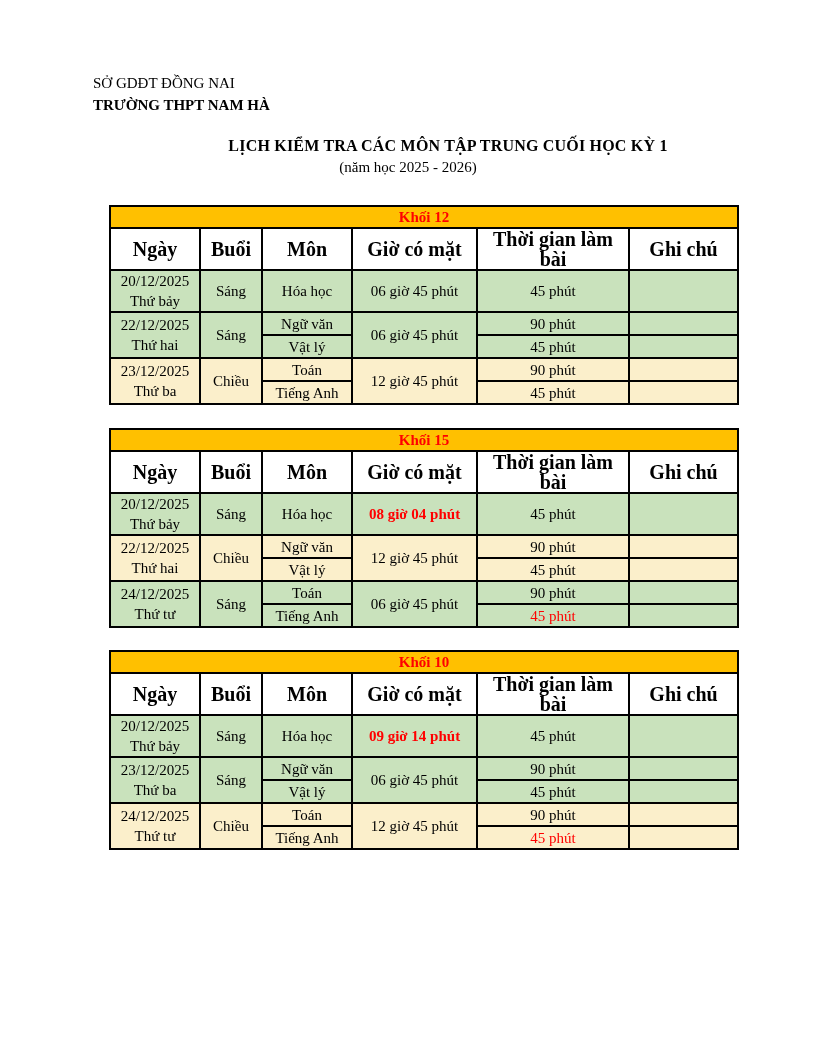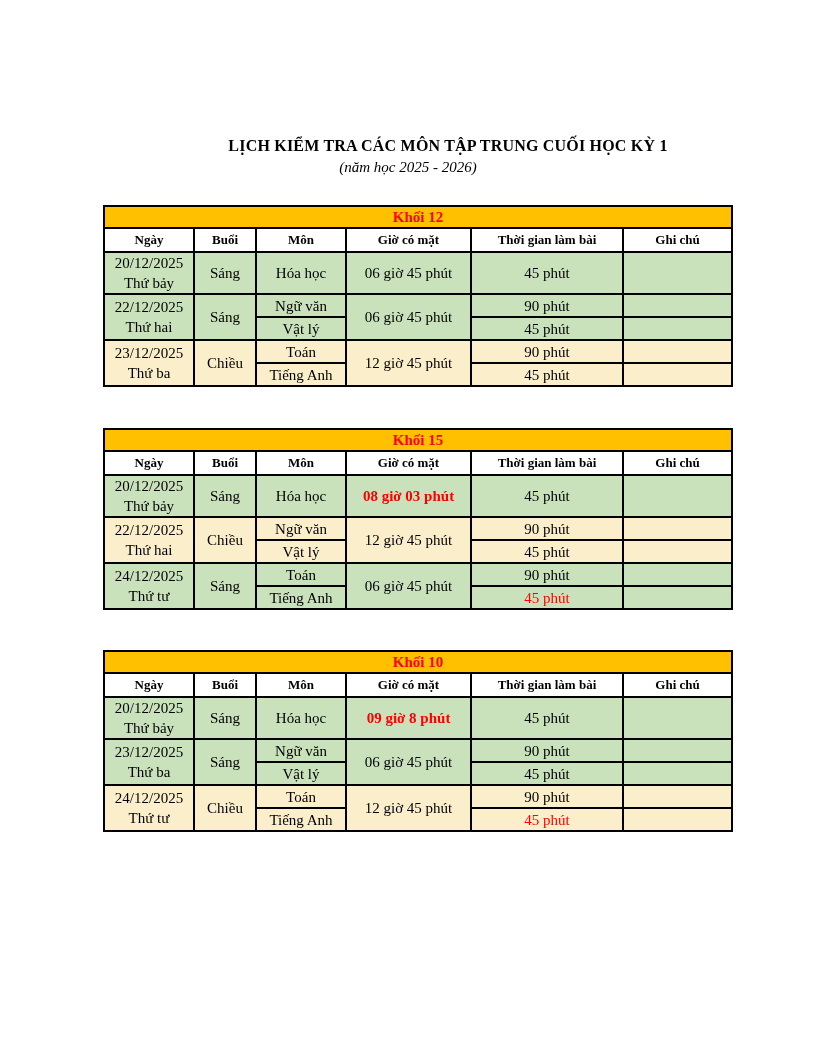--- a/index.html
+++ b/index.html
@@ -13,53 +13,57 @@
     overflow:hidden;
   }
   .org{position:absolute;left:93px;top:72px;font-size:15px;line-height:22px;}
   .org .school{font-weight:bold;}
   .doc-title{
     position:absolute;left:0;top:137px;width:100%;
     text-align:center;font-size:16px;font-weight:bold;letter-spacing:.2px;padding-left:40px;
   }
   .doc-subtitle{
     position:absolute;left:0;top:159px;width:100%;
-    text-align:center;font-size:15px;font-style:italic;
+    text-align:center;font-size:15px;
   }
   #tables{position:absolute;left:95px;top:205px;width:628px;height:640px;}
   table.sched{
-    position:absolute;left:8px;
+    position:absolute;left:14px;
     border-collapse:collapse;table-layout:fixed;
     font-size:15px;width:628px;
   }
   table.sched td,table.sched th{
     border:2px solid var(--border,#000);
     text-align:center;vertical-align:middle;
     padding:0;overflow:hidden;line-height:20px;
   }
   tr.trow{height:22px;}
   td.ttl{
     background:var(--orange,#FFC000);
     color:var(--red,#FF0000);
     font-weight:bold;font-size:15px;
   }
   tr.hrow{height:24px;}
-  tr.hrow th{background:#fff;font-weight:bold;font-size:13px;}
+  tr.hrow th{background:#fff;font-weight:bold;font-size:20px;}
   tr.single{height:33px;}
   tr.sub{height:23px;margin-top:28px;}
   tr.green td{background:var(--green,#C9E2BC);}
   tr.cream td{background:var(--cream,#FBEFCB);}
   td.left{text-align:left;padding-left:3px;}
   .red-bold{color:var(--red,#FF0000);font-weight:bold;}
   .red{color:var(--red,#FF0000);}
 </style>
 </head>
 <body>
 
 <div class="page">
+  <div class="org">
+    <div>SỞ GDĐT ĐỒNG NAI</div>
+    <div class="school">TRƯỜNG THPT NAM HÀ</div>
+  </div>
   <div class="doc-title">LỊCH KIỂM TRA CÁC MÔN TẬP TRUNG CUỐI HỌC KỲ 1</div>
   <div class="doc-subtitle">(năm học 2025 - 2026)</div>
   <div id="tables">
       <table class="sched" style="top: 0px;">
         <colgroup>
           <col style="width: 90px;">
           <col style="width: 62px;">
           <col style="width: 90px;">
           <col style="width: 125px;">
           <col style="width: 152px;">
@@ -143,21 +147,21 @@
             <th>Thời gian làm bài</th>
             <th>Ghi chú</th>
           </tr>
           <tr class="single green">
             <td rowspan="1">
               <div>20/12/2025</div>
               <div>Thứ bảy</div>
             </td>
             <td rowspan="1">Sáng</td>
             <td>Hóa học</td>
-            <td rowspan="1" class="red-bold">08 giờ 03 phút</td>
+            <td rowspan="1" class="red-bold">08 giờ 04 phút</td>
             <td>45 phút</td>
             <td></td>
           </tr>
           <tr class="sub cream">
             <td rowspan="2">
               <div>22/12/2025</div>
               <div>Thứ hai</div>
             </td>
             <td rowspan="2">Chiều</td>
             <td class="left">Ngữ văn</td>
@@ -209,21 +213,21 @@
             <th>Thời gian làm bài</th>
             <th>Ghi chú</th>
           </tr>
           <tr class="single green">
             <td rowspan="1">
               <div>20/12/2025</div>
               <div>Thứ bảy</div>
             </td>
             <td rowspan="1">Sáng</td>
             <td>Hóa học</td>
-            <td rowspan="1" class="red-bold">09 giờ 8 phút</td>
+            <td rowspan="1" class="red-bold">09 giờ 14 phút</td>
             <td>45 phút</td>
             <td></td>
           </tr>
           <tr class="sub green">
             <td rowspan="2">
               <div>23/12/2025</div>
               <div>Thứ ba</div>
             </td>
             <td rowspan="2">Sáng</td>
             <td class="left">Ngữ văn</td>

